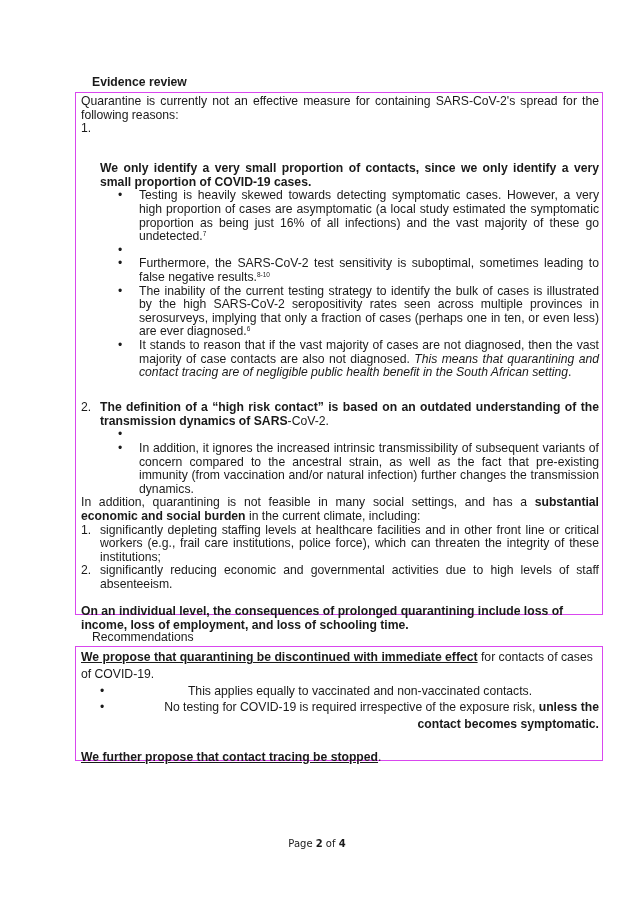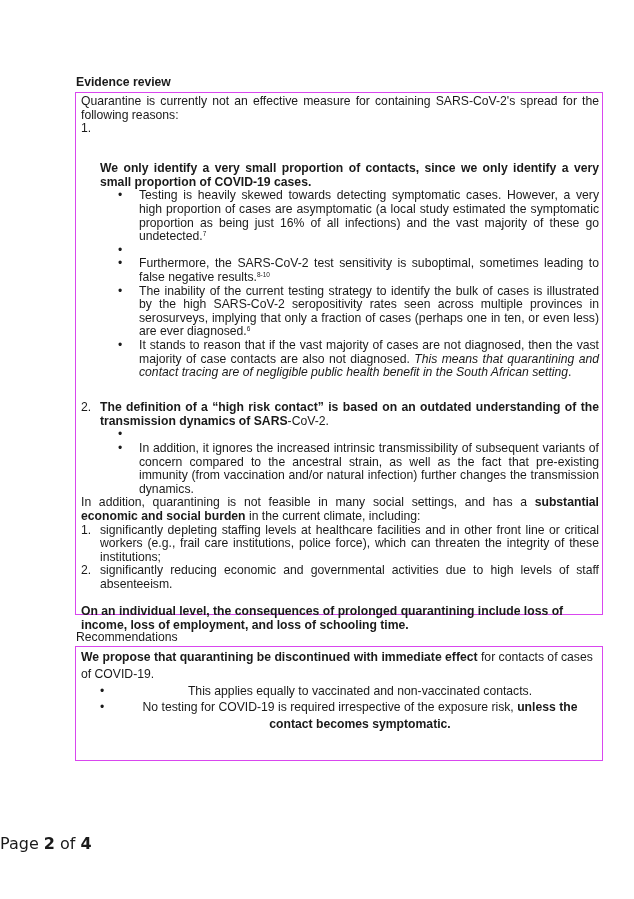--- a/index.html
+++ b/index.html
@@ -1,32 +1,32 @@
 <!DOCTYPE html>
 <html><head>
 <meta charset="utf-8">
 <style>
   html, body { margin: 0; padding: 0; background: #ffffff; }
   body { width: 634px; height: 899px; position: relative; overflow: hidden;
          font-family: "Liberation Sans", sans-serif; color: #1a1a1a; font-size: 12.2px; line-height: 13.6px; }
-  .heading { position: absolute; left: 76px; font-weight: bold; font-size: 12.2px; }
+  .heading { position: absolute; left: 92px; font-weight: bold; font-size: 12.2px; }
   .box { position: absolute; left: 75px; width: 528px; border: 1px solid #d946ef; padding: 2px 3px 2px 5px; box-sizing: border-box; }
   p { margin: 0; text-align: justify; }
   .num { display: flex; }
   .num .n { width: 19px; flex: none; }
   .num .t { flex: 1; text-align: justify; }
   .bul { display: flex; padding-left: 37px; }
   .bul .b { width: 21px; flex: none; }
   .bul .t { flex: 1; text-align: justify; }
   sup { font-size: 6.5px; line-height: 0; vertical-align: 4px; }
   .gap { height: 13.6px; }
-  .u { }
+  .u { text-decoration: underline; }
   .rec { line-height: 16.8px; }
-  .footer { position: absolute; top: 837px; left: 0; width: 634px; text-align: left;
-            font-family: "DejaVu Sans", sans-serif; font-size: 16px; }
+  .footer { position: absolute; top: 837px; left: 0; width: 634px; text-align: center;
+            font-family: "DejaVu Sans", sans-serif; font-size: 10px; }
 </style>
 </head>
 <body>
 
 <div class="heading" style="top:76px;">Evidence review</div>
 
 <div class="box" style="top:92px; height:523px;">
   <p>Quarantine is currently not an effective measure for containing SARS-CoV-2's spread for the following reasons:</p>
 
   <div class="num">
@@ -83,18 +83,19 @@
 <div class="heading" style="top:631px; font-weight:normal;">Recommendations</div>
 
 <div class="box rec" style="top:646px; height:115px;">
   <p style="text-align:left;"><b class="u">We propose that quarantining be discontinued with immediate effect</b><span> for contacts of cases of COVID-19.</span></p>
   <div class="bul" style="padding-left:19px;">
     <span class="b">•</span>
     <span class="t" style="text-align:center;">This applies equally to vaccinated and non-vaccinated contacts.</span>
   </div>
   <div class="bul" style="padding-left:19px;">
     <span class="b">•</span>
-    <span class="t" style="text-align:center;"><span>No testing for COVID-19 is required irrespective of the exposure risk, </span><b>unless the contact becomes symptomatic.</b></span>
+    <span class="t" style="text-align:right;"><span>No testing for COVID-19 is required irrespective of the exposure risk, </span><b>unless the contact becomes symptomatic.</b></span>
   </div>
   <div class="gap" style="height:16px;"></div>
+  <p style="text-align:left;"><b class="u">We further propose that contact tracing be stopped</b><span>.</span></p>
 </div>
 
 <div class="footer"><span>Page </span><b>2</b><span> of </span><b>4</b></div>
 
 </body></html>

